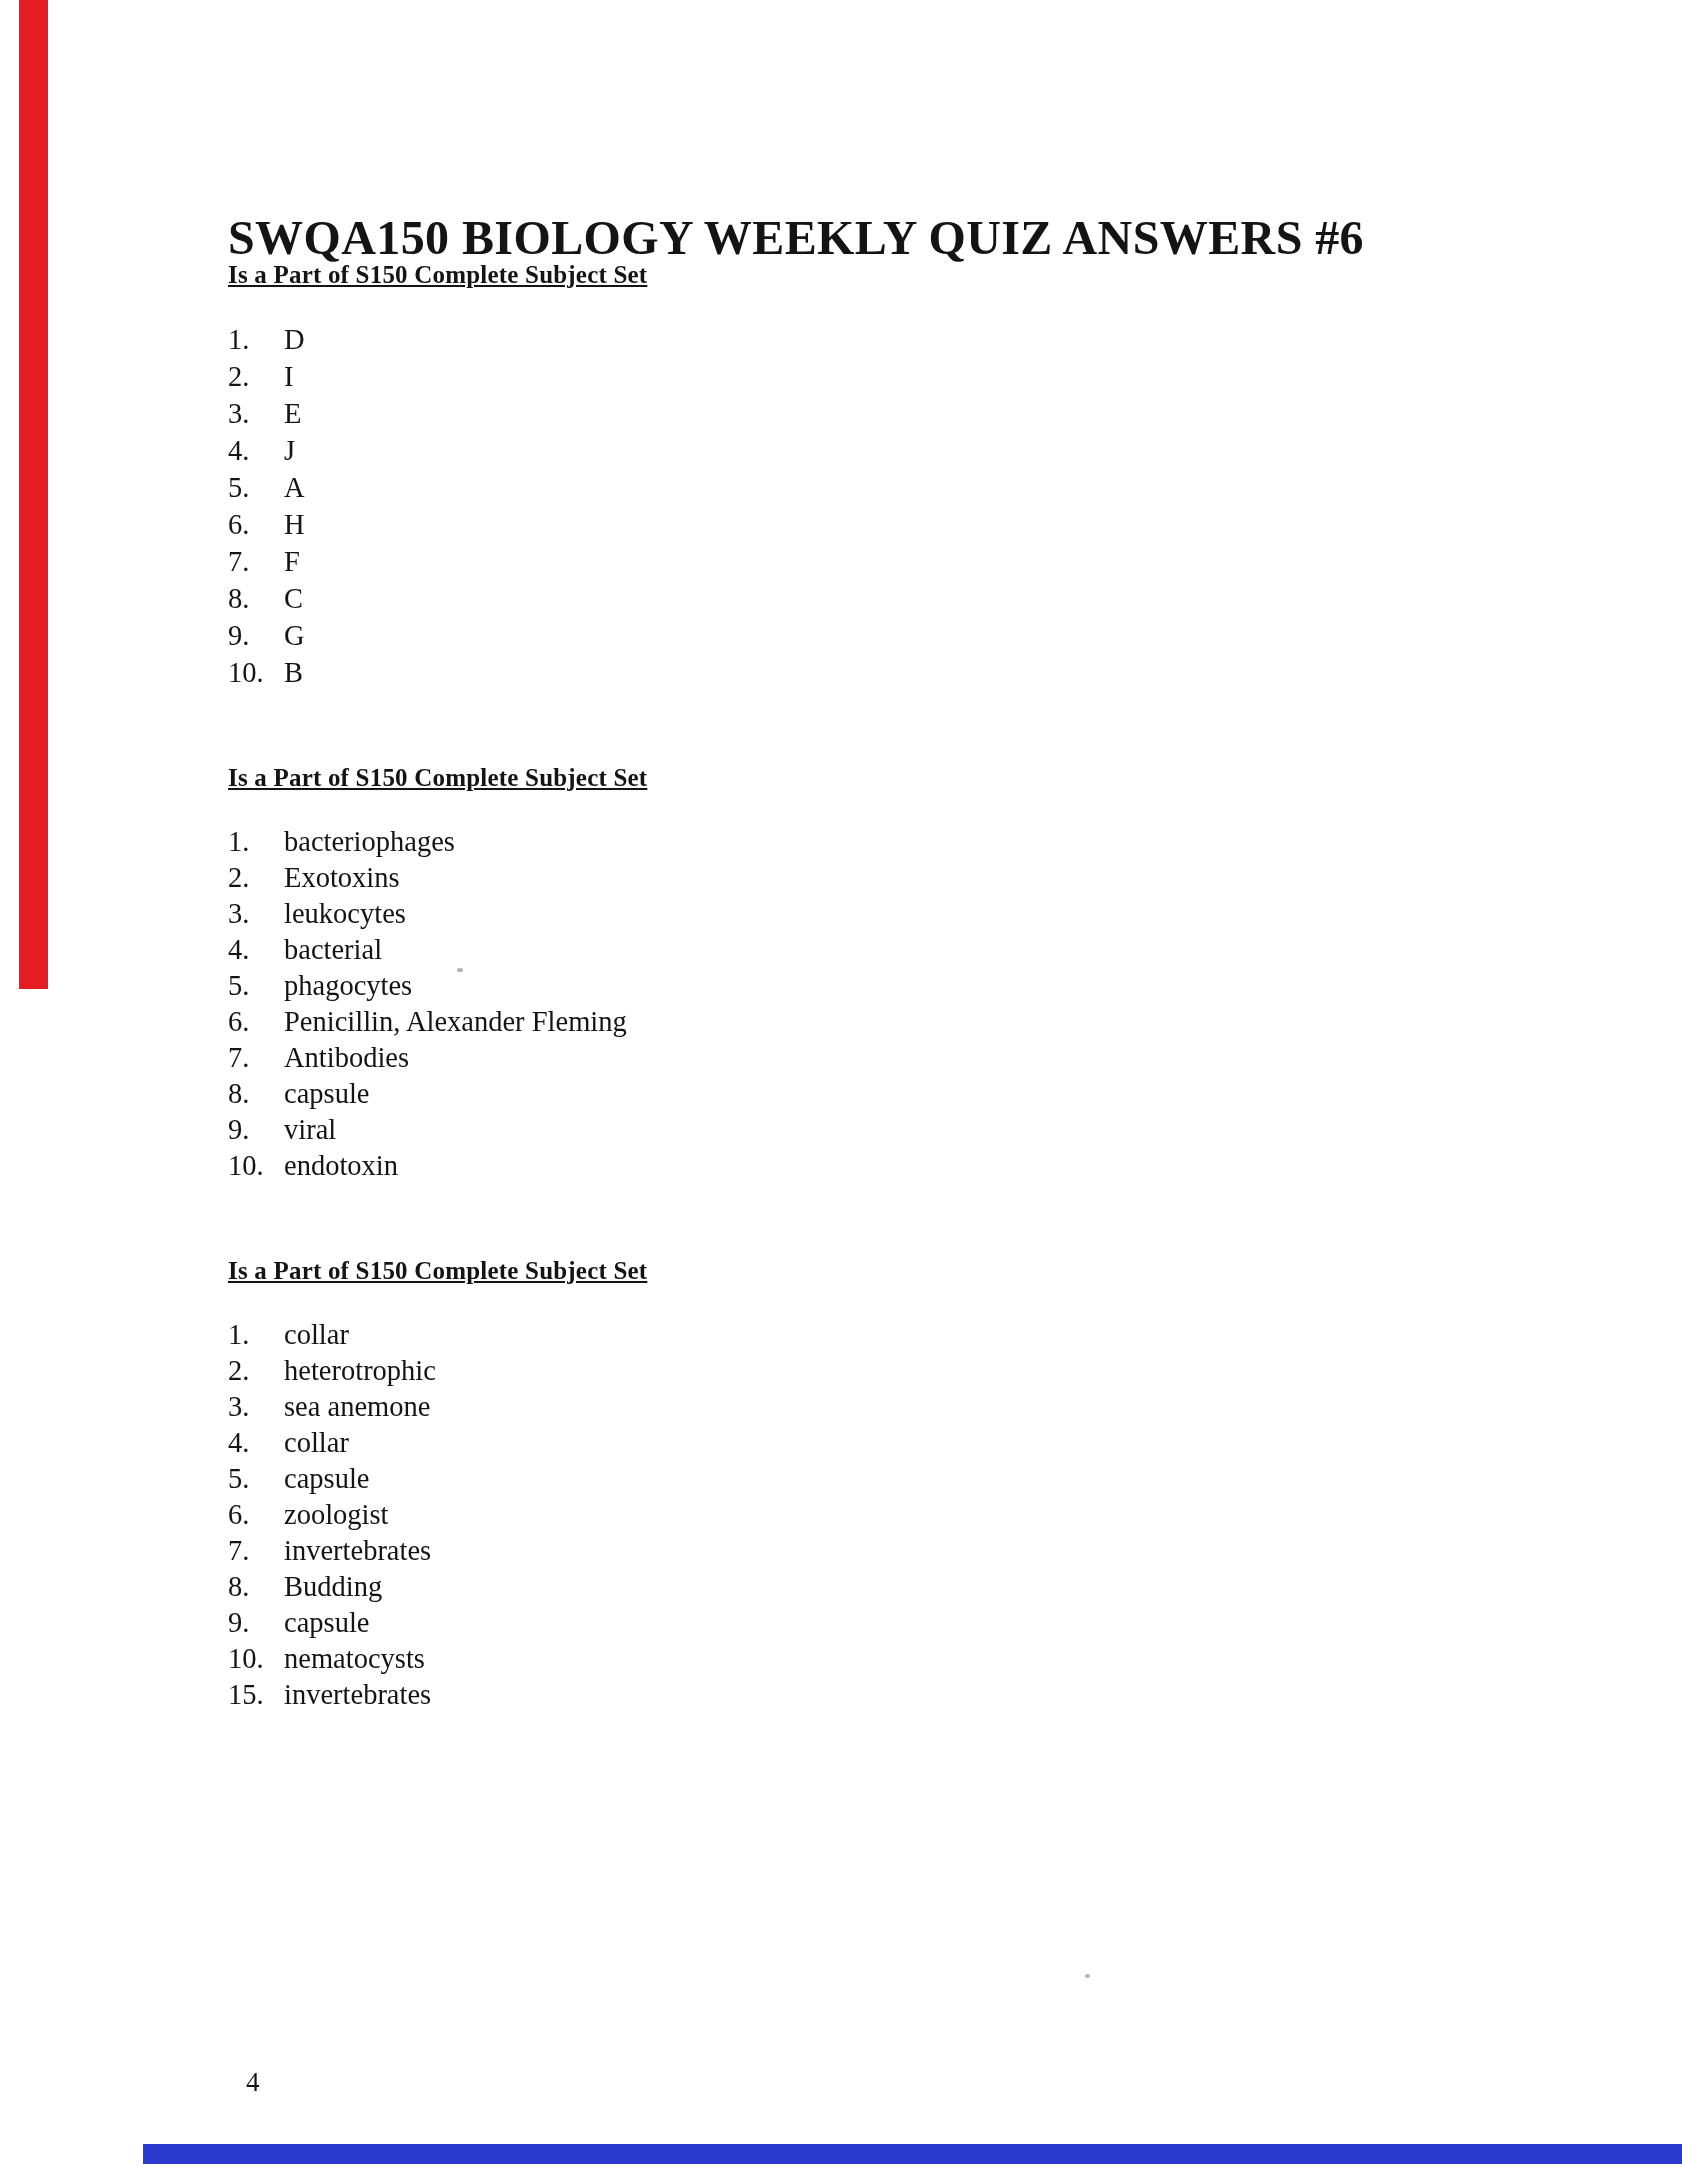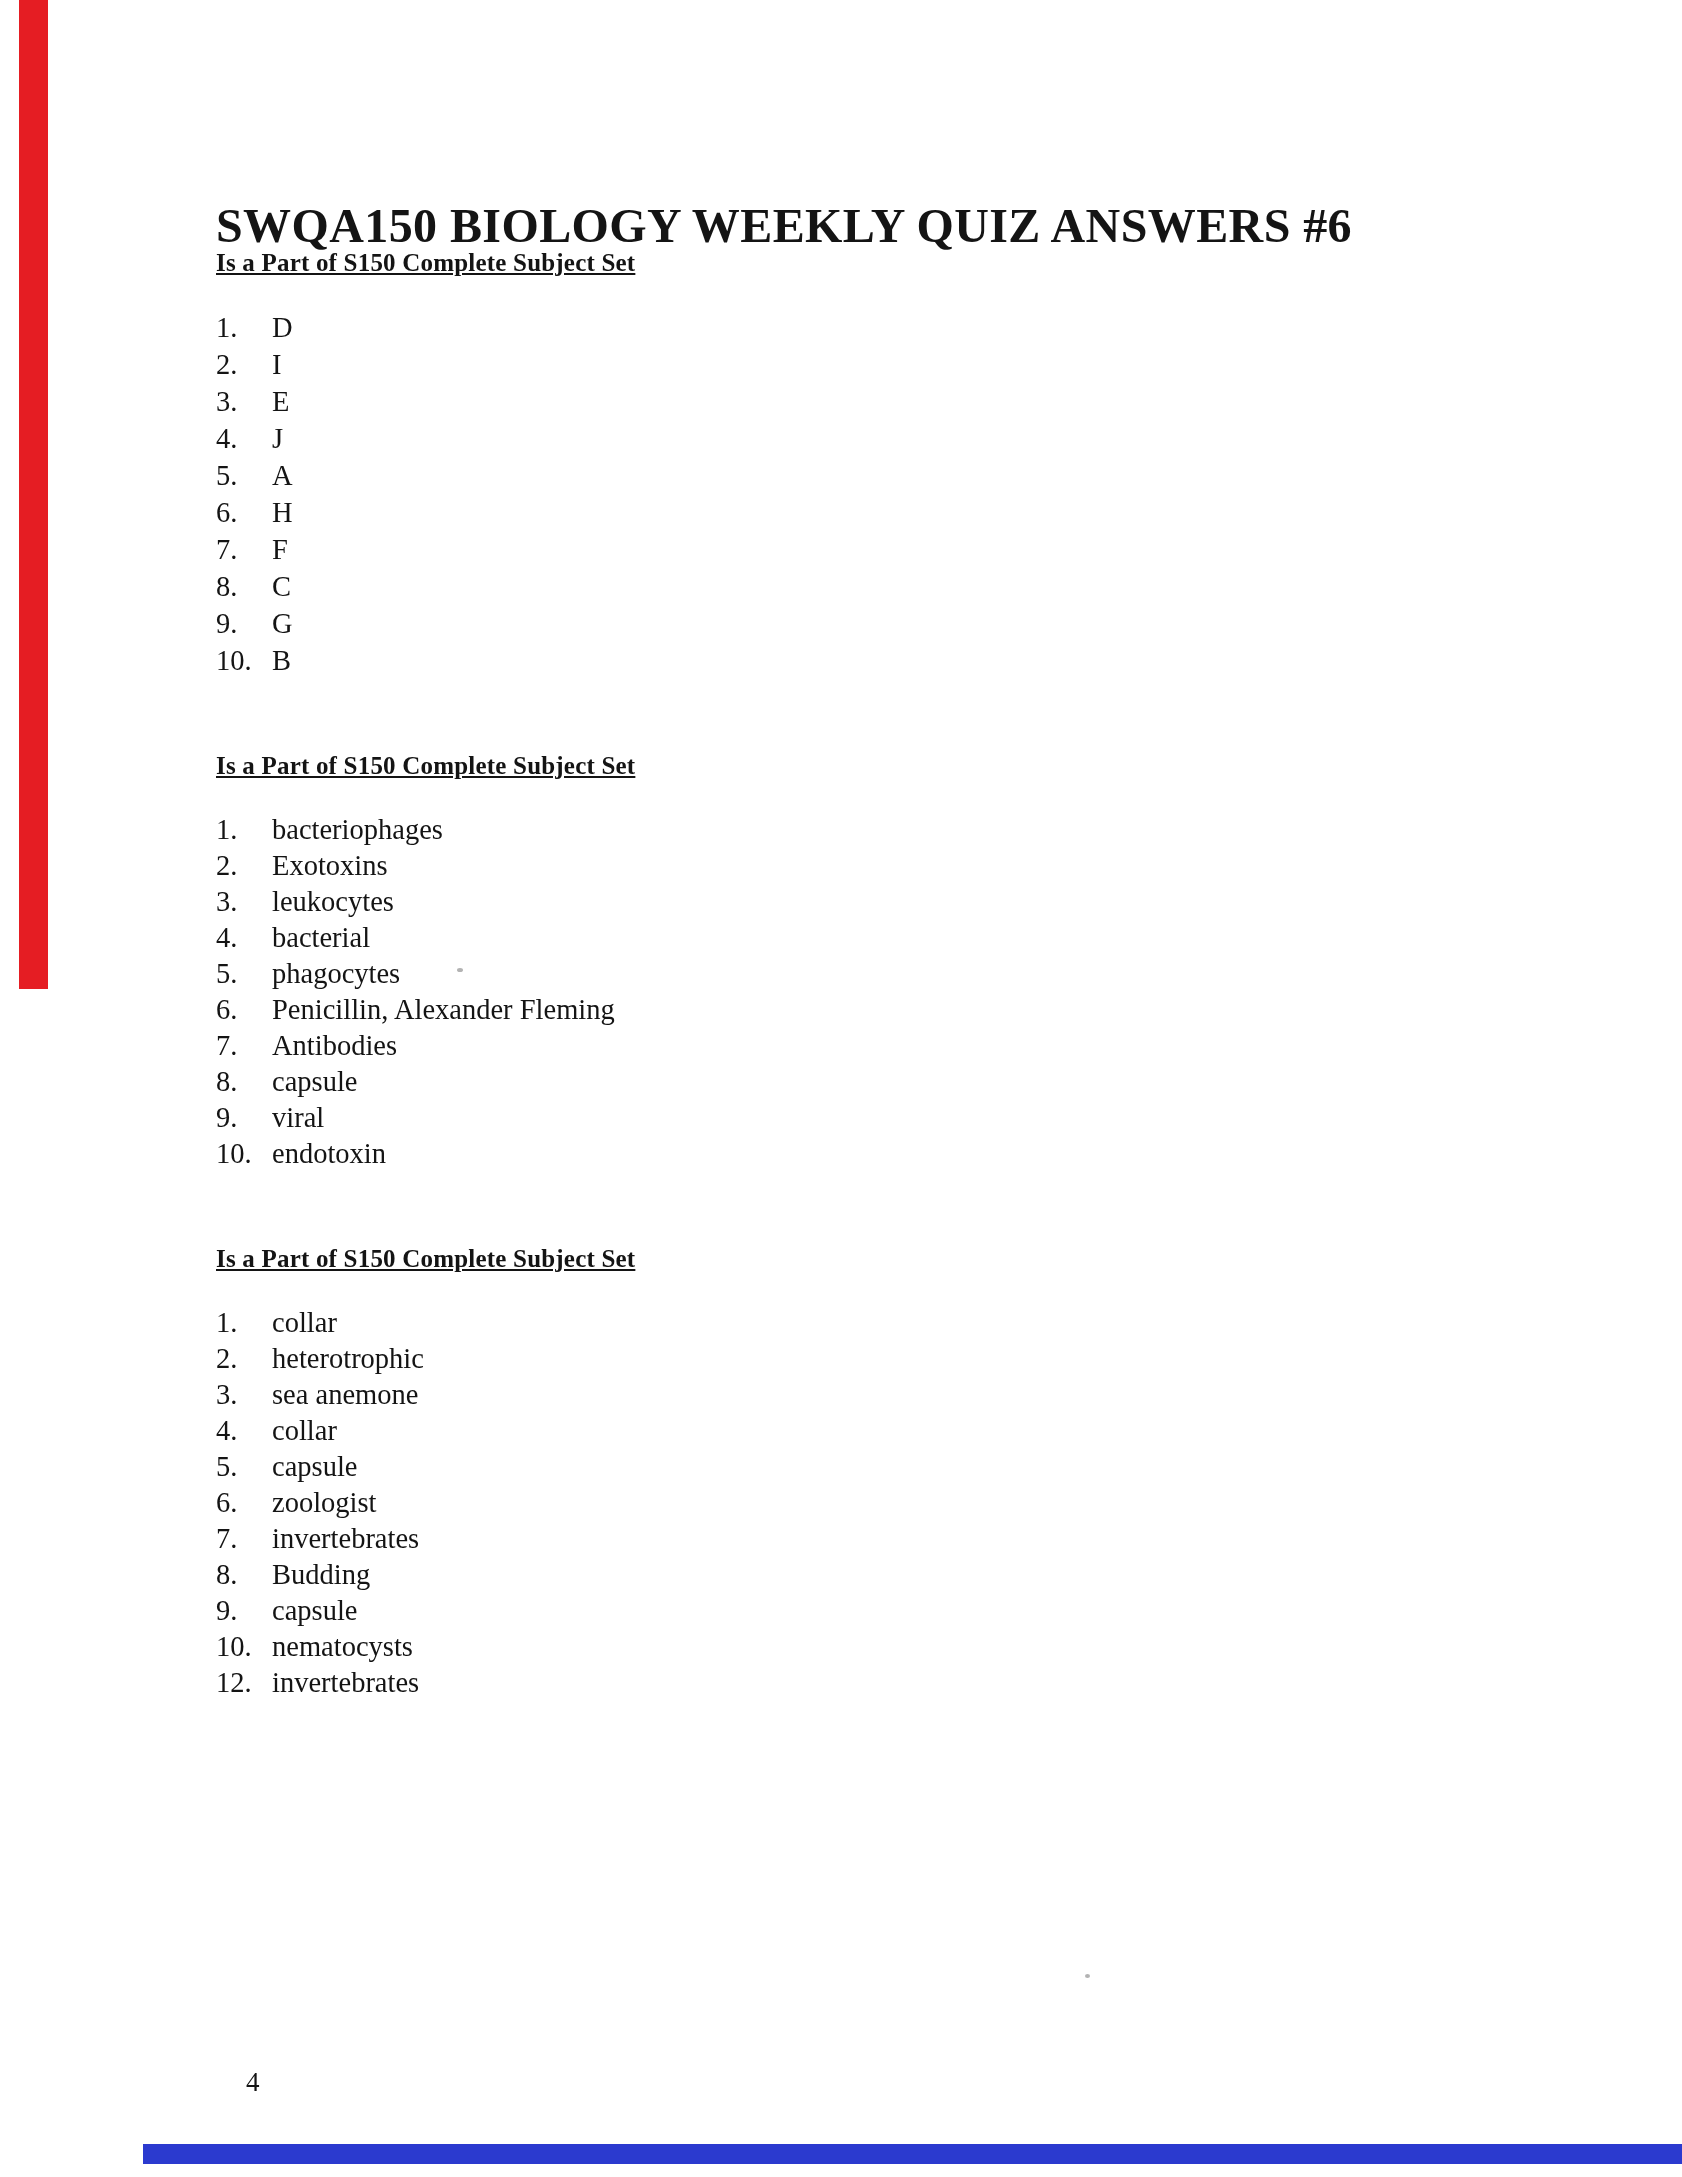--- a/index.html
+++ b/index.html
@@ -43,21 +43,21 @@
   }
   .speck-1 { left: 457px; top: 968px; width: 6px; height: 4.3px; }
   .speck-2 { left: 1085px; top: 1974px; width: 5.2px; height: 4.3px; }
 
   .content {
     position: absolute;
     left: 216px;
     top: 201px;
     width: 1297px;
   }
-  .quiz-section { margin: 0; }
+  .quiz-section { margin: 12px; }
   .quiz-section + .quiz-section { margin-top: 74px; }
 
   .title {
     margin: 0;
     font-size: 48px;
     line-height: 49px;
     font-weight: bold;
     letter-spacing: 0.4px;
     white-space: nowrap;
   }
@@ -233,21 +233,21 @@
           </li>
           <li>
             <span class="num">9.</span>
             <span class="ans">capsule</span>
           </li>
           <li>
             <span class="num">10.</span>
             <span class="ans">nematocysts</span>
           </li>
           <li>
-            <span class="num">12.</span>
+            <span class="num">15.</span>
             <span class="ans">invertebrates</span>
           </li>
         </ol>
   </section>
 </main>
 
   <div class="page-number">4</div>
 </div>
 
 

